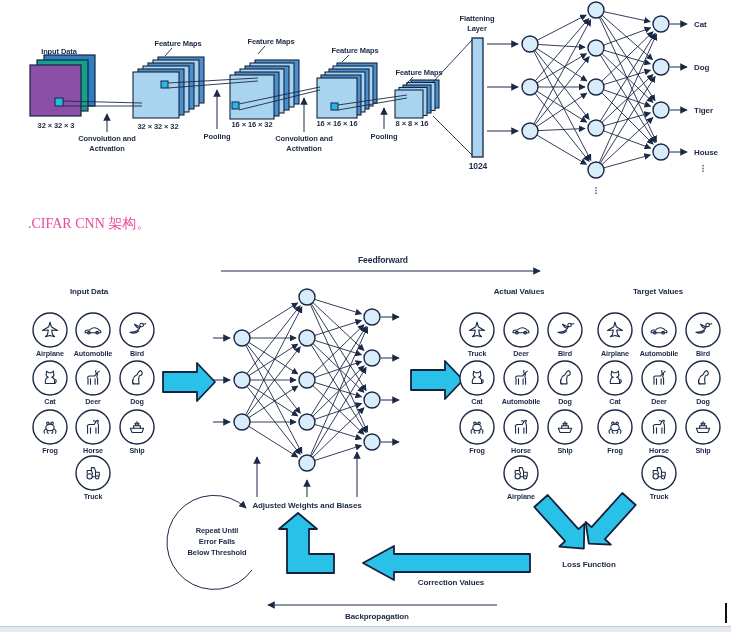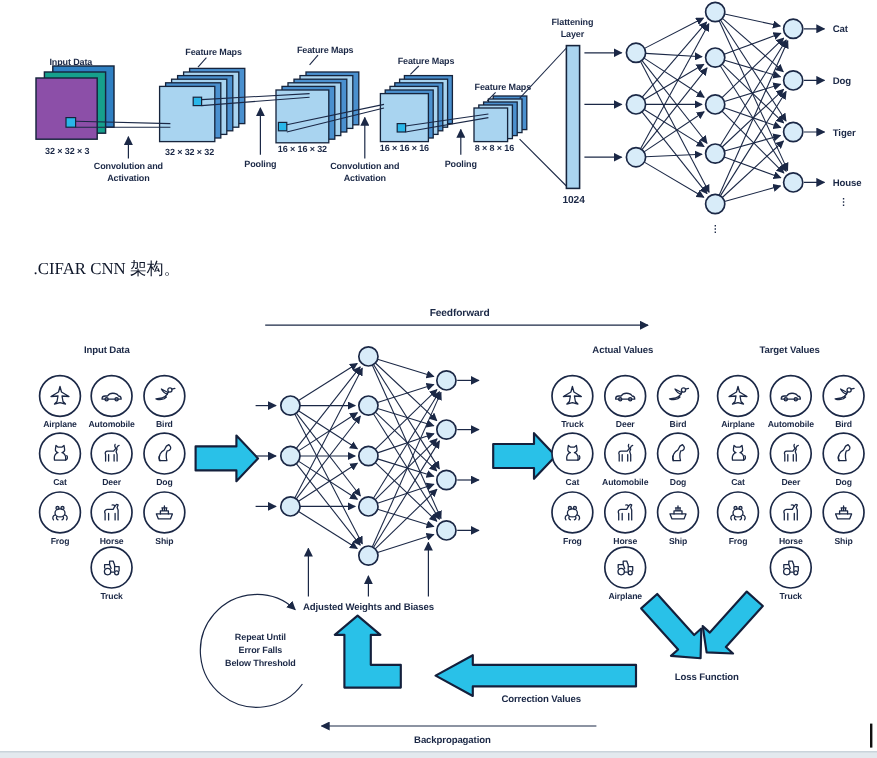--- a/index.html
+++ b/index.html
@@ -13,21 +13,21 @@
   .thin{stroke:#1b2846;stroke-width:0.9;fill:none;}
   .edges line{stroke:#1b2846;stroke-width:0.9;}
   .node{fill:#d8ecf9;stroke:#1b2846;stroke-width:1.4;}
   .sheetL{fill:#a9d4f0;stroke:#16243c;stroke-width:1.1;}
   .sheetD{fill:#4a90cf;stroke:#16243c;stroke-width:1.1;}
   .convSq{fill:#29b6e8;stroke:#16243c;stroke-width:1;}
   .cyanA{fill:#29c1e8;stroke:#14203c;stroke-width:1.8;stroke-linejoin:round;}
   .circ{fill:#ffffff;stroke:#1b2846;stroke-width:1.4;}
   .ig path,.ig circle,.ig ellipse{stroke:#1b2846;fill:none;stroke-width:1.3;stroke-linecap:round;stroke-linejoin:round;}
   .caption{position:absolute;left:28px;top:215px;font-family:"Liberation Serif",serif;
-           font-size:14px;color:#0f172a;}
+           font-size:14px;color:#ec4899;}
   .bottom-strip{position:absolute;left:0;top:626px;width:731px;height:6px;background:#e3e9ee;border-top:1px solid #c2ccd4;}
   .caret{position:absolute;left:725px;top:603px;width:2px;height:20px;background:#111;}
 </style>
 </head>
 <body>
 
 <div class="canvas">
 
 <svg width="731" height="632" viewBox="0 0 731 632">
   <defs>

